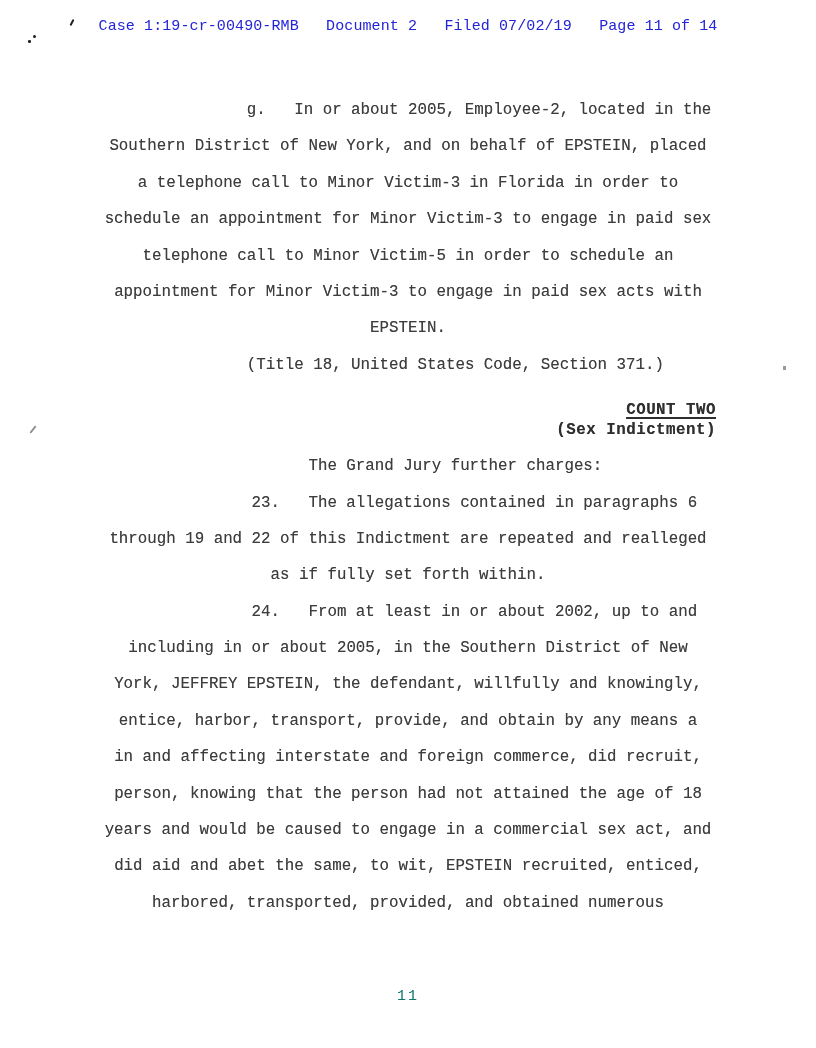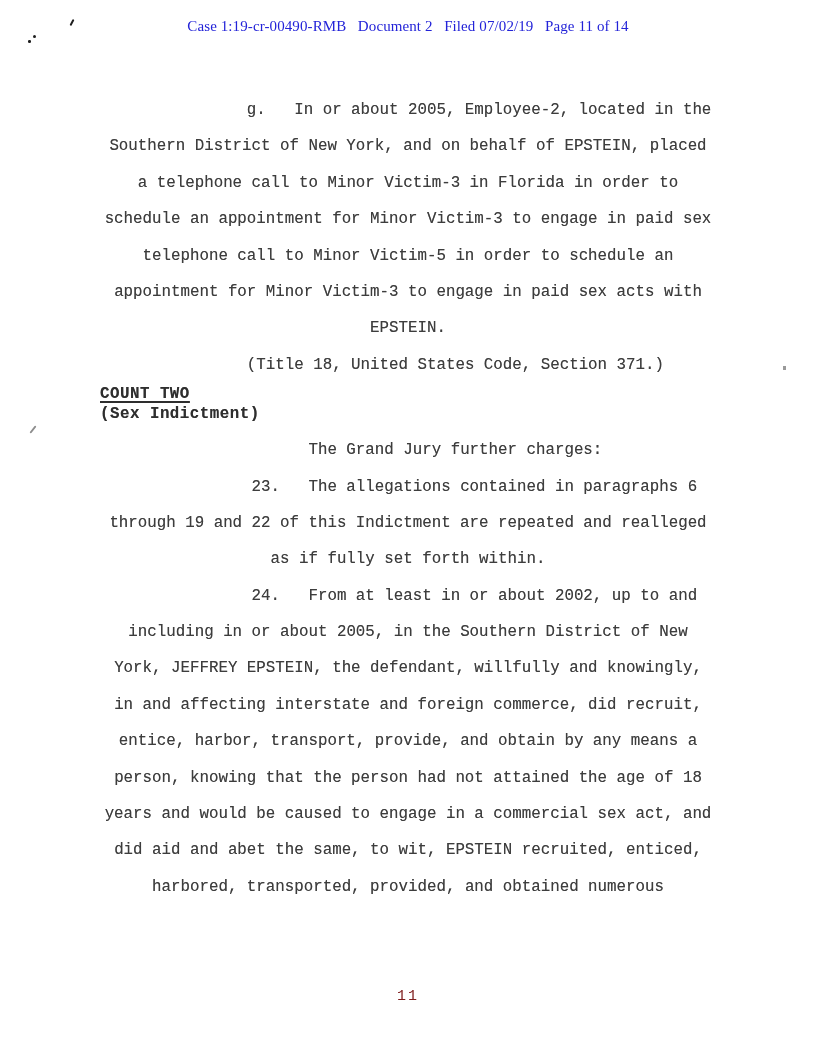--- a/index.html
+++ b/index.html
@@ -15,21 +15,21 @@
     background: #ffffff;
     overflow: hidden;
     font-family: "Liberation Mono", "DejaVu Sans Mono", monospace;
   }
   .stamp-header {
     position: absolute;
     top: 18px;
     left: 0;
     width: 100%;
     text-align: center;
-    font-family: Liberation Serif, serif;
+    font-family: Liberation Mono, monospace;
     font-size: 15px;
     font-weight: 500;
     color: #2323d8;
     white-space: pre;
     letter-spacing: 0.1px;
   }
   .doc-body {
     position: absolute;
     top: 92px;
     left: 100px;
@@ -38,45 +38,45 @@
     font-size: 15.8px;
     text-shadow: 0 0 0.5px rgba(55,55,55,0.55);
   }
   .doc-body .line {
     white-space: pre;
     line-height: 36.4px;
     height: 36.4px;
     text-align: center;
   }
   .count-heading {
-    text-align: left;
+    text-align: right;
     font-weight: bold;
     color: #2e2e2e;
-    margin-top: 2px;
+    margin-top: 18px;
     margin-bottom: 8px;
   }
   .count-heading .count-title-row,
   .count-heading .count-subtitle {
     line-height: 19.5px;
     white-space: pre;
     letter-spacing: 0.5px;
   }
   .count-title-underline {
     text-decoration: underline;
     text-underline-offset: 3px;
     text-decoration-thickness: 1.5px;
   }
   .page-number {
     position: absolute;
     top: 988px;
     left: 0;
     width: 100%;
     text-align: center;
     font-size: 15px;
-    color: #7f1d1d;
+    color: #0f766e;
     letter-spacing: 2px;
   }
   
   .artifact {
     position: absolute;
     background: #1f1f1f;
   }
   .a1 { top: 19px; left: 71px; width: 2px; height: 7px; transform: rotate(28deg); border-radius: 1px; }
   .a2 { top: 35px; left: 33px; width: 3px; height: 3px; border-radius: 50%; }
   .a3 { top: 40px; left: 28px; width: 2.5px; height: 2.5px; border-radius: 50%; }
@@ -123,22 +123,22 @@
     <div>
         <div class="line">              23.   The allegations contained in paragraphs 6</div>
         <div class="line">through 19 and 22 of this Indictment are repeated and realleged</div>
         <div class="line">as if fully set forth within.</div>
       </div>
 
     <div>
         <div class="line">              24.   From at least in or about 2002, up to and</div>
         <div class="line">including in or about 2005, in the Southern District of New</div>
         <div class="line">York, JEFFREY EPSTEIN, the defendant, willfully and knowingly,</div>
+        <div class="line">entice, harbor, transport, provide, and obtain by any means a</div>
         <div class="line">in and affecting interstate and foreign commerce, did recruit,</div>
-        <div class="line">entice, harbor, transport, provide, and obtain by any means a</div>
         <div class="line">person, knowing that the person had not attained the age of 18</div>
         <div class="line">years and would be caused to engage in a commercial sex act, and</div>
         <div class="line">did aid and abet the same, to wit, EPSTEIN recruited, enticed,</div>
         <div class="line">harbored, transported, provided, and obtained numerous</div>
       </div>
 
   </div>
 
   <div class="page-number">11</div>
 

